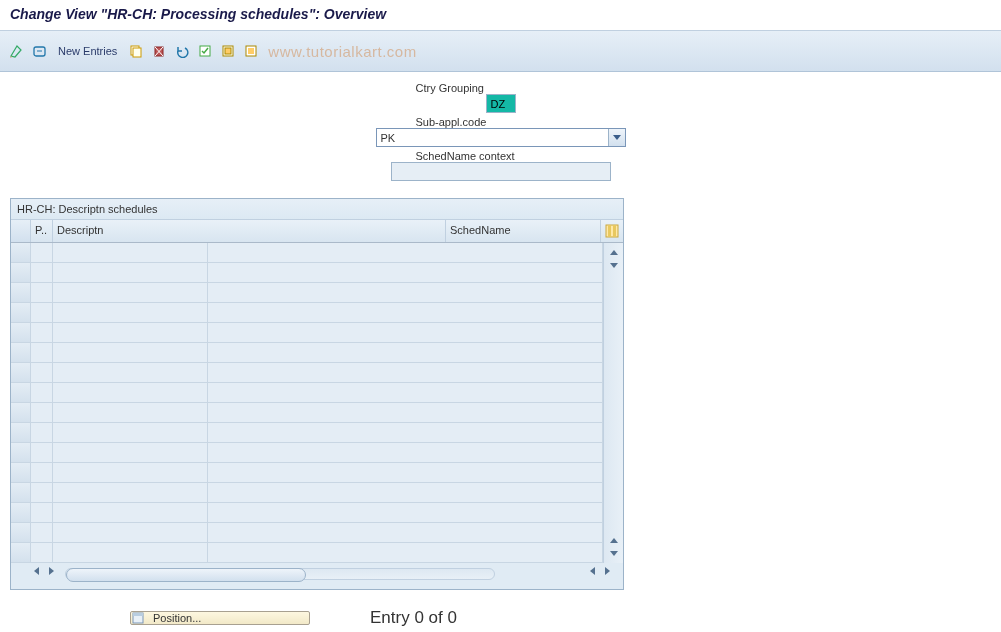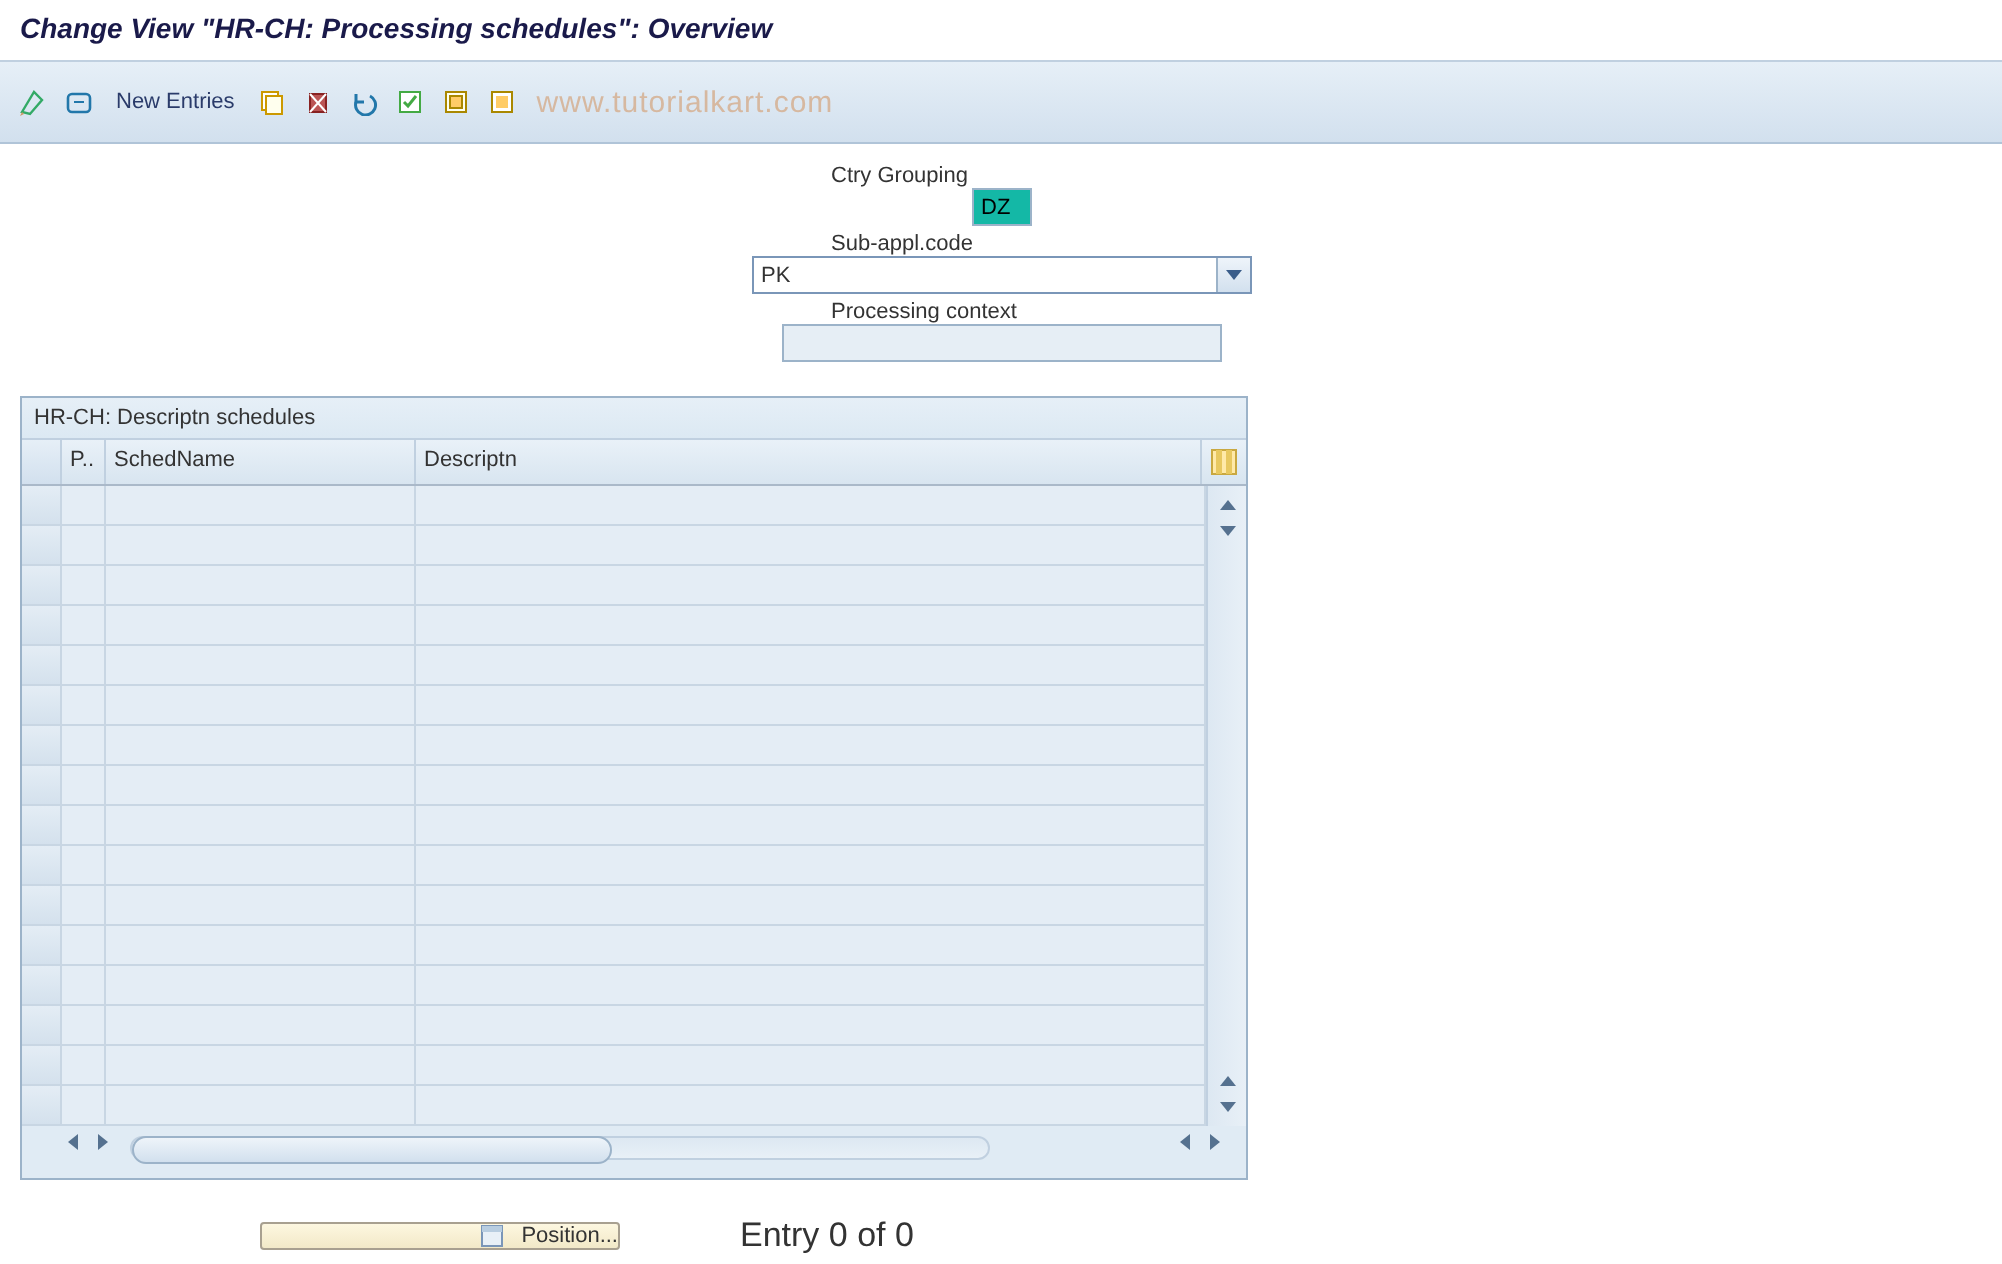--- a/index.html
+++ b/index.html
@@ -204,21 +204,21 @@
       gap: 60px;
       padding: 18px 10px 0 130px;
     }
     .pos-btn {
       width: 180px;
       height: 14px;
       border: 1px solid #a8a090;
       background: linear-gradient(#fdf7e0, #f2e9c8);
       display: inline-flex;
       align-items: center;
-      justify-content: flex-end;
+      justify-content: flex-start;
       gap: 8px;
       cursor: pointer;
       font-size: 11px;
       color: #333;
       border-radius: 2px;
     }
     .entry-txt { font-size: 17px; color: #333; }
 
     
     svg { display:block; }
@@ -291,33 +291,33 @@
     <div class="select-wrap">
       <span class="select-value">PK</span>
       <span class="select-btn">
         <svg width="8" height="6">
             <path d="M0 0 L4 5 L8 0 Z" fill="#3a5d8a"></path>
           </svg>
       </span>
     </div>
   </div>
   <div class="form-row">
-    <span class="form-label">Processing context</span>
+    <span class="form-label">SchedName context</span>
     <input class="inp wider" readonly="" value="" style="">
   </div>
 </div>
 
 <div class="table-panel">
   <div class="table-title">HR-CH: Descriptn schedules</div>
   <div class="table-grid">
     <div class="thead">
       <div class="thcell sel-col"></div>
       <div class="thcell p-col">P..</div>
+      <div class="thcell desc-col">Descriptn</div>
       <div class="thcell sched-col">SchedName</div>
-      <div class="thcell desc-col">Descriptn</div>
       <div class="thcell cfg-col">
         <svg width="14" height="14">
             <rect x="1" y="1" width="12" height="12" fill="#ffe9a8" stroke="#c9a840"></rect>
             <rect x="3" y="1" width="3" height="12" fill="#e8c860"></rect>
             <rect x="8" y="1" width="3" height="12" fill="#e8c860"></rect>
           </svg>
       </div>
     </div>
     <div class="tbody-wrap">
       <div class="tbody-rows" id="tbody">

